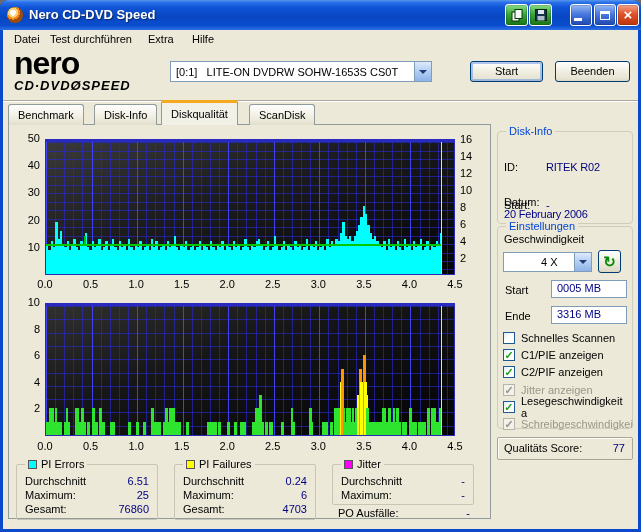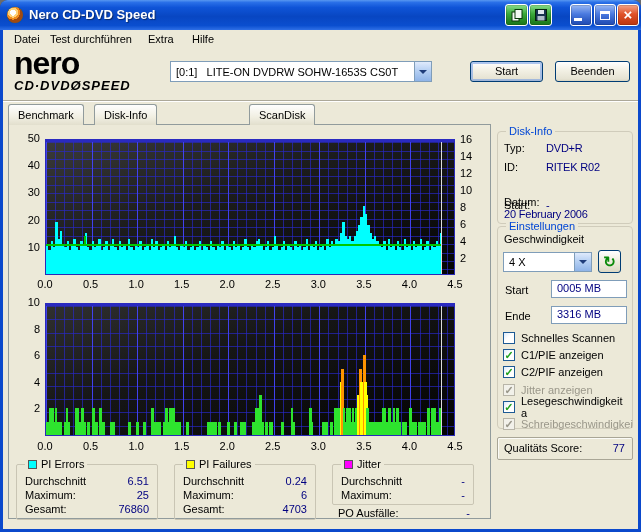--- a/index.html
+++ b/index.html
@@ -143,20 +143,21 @@
     <span class="combo-btn">
         <span class="chev"></span>
       </span>
   </div>
   <div class="xp-btn btn-start">Start</div>
   <div class="xp-btn btn-quit">Beenden</div>
   <div class="hsep"></div>
 
   <div class="tab" style="left:8px;">Benchmark</div>
   <div class="tab" style="left:94px;">Disk-Info</div>
+  <div class="tab active" style="left:161px;">Diskqualität</div>
   <div class="tab" style="left:249px;">ScanDisk</div>
   <div class="tabpage"></div>
 
   <div class="plot plot1" id="plot1">
       <div class="cbar" style="left:0.00px;height:29.9px;background:#00ffff"></div>
       <div class="cbar" style="left:2.28px;height:24.5px;background:#00ffff"></div>
       <div class="cbar" style="left:4.56px;height:32.6px;background:#00ffff"></div>
       <div class="cbar" style="left:6.83px;height:27.2px;background:#00ffff"></div>
       <div class="cbar" style="left:9.11px;height:51.7px;background:#00ffff"></div>
       <div class="cbar" style="left:11.39px;height:35.4px;background:#00ffff"></div>
@@ -550,43 +551,39 @@
         <span class="sv">-</span>
       </div>
   </div>
   <div class="po-line">
     <span>PO Ausfälle:</span>
     <span class="sv">-</span>
   </div>
 
   <div class="groupbox" style="left:497px;top:131px;width:136px;height:93px;">
     <span class="gb-caption">Disk-Info</span>
-    <div class="info-row" style="top:10px;">
-        <span class="info-label">Typ:</span>
-        <span class="info-value">DVD+R</span>
-      </div>
     <div class="info-row" style="top:29px;">
         <span class="info-label">ID:</span>
         <span class="info-value">RITEK R02</span>
       </div>
     <div class="info-row" style="top:64px;flex-direction:column;">
         <span class="info-label">Datum:</span>
         <span class="info-value">20 February 2006</span>
       </div>
     <div class="info-row" style="top:67px;">
         <span class="info-label">Start:</span>
         <span class="info-value">-</span>
       </div>
   </div>
 
   <div class="groupbox" style="left:497px;top:226px;width:136px;height:203px;">
     <span class="gb-caption">Einstellungen</span>
   </div>
   <span class="field-label" style="left:504px;top:233px;position:absolute;">Geschwindigkeit</span>
-  <div class="combo combo-speed" style="position:absolute;">
+  <div class="combo combo-speed" style="position:absolute;padding-left:32px;">
     <span class="combo-text">4 X</span>
     <span class="combo-btn">
         <span class="chev"></span>
       </span>
   </div>
   <div class="refresh-btn"><span>↻</span></div>
   <span class="field-label" style="left:505px;top:284px;">Start</span>
   <div class="input" style="left:551px;top:280px;width:76px;">0005 MB</div>
   <span class="field-label" style="left:505px;top:310px;">Ende</span>
   <div class="input" style="left:551px;top:306px;width:76px;">3316 MB</div>

